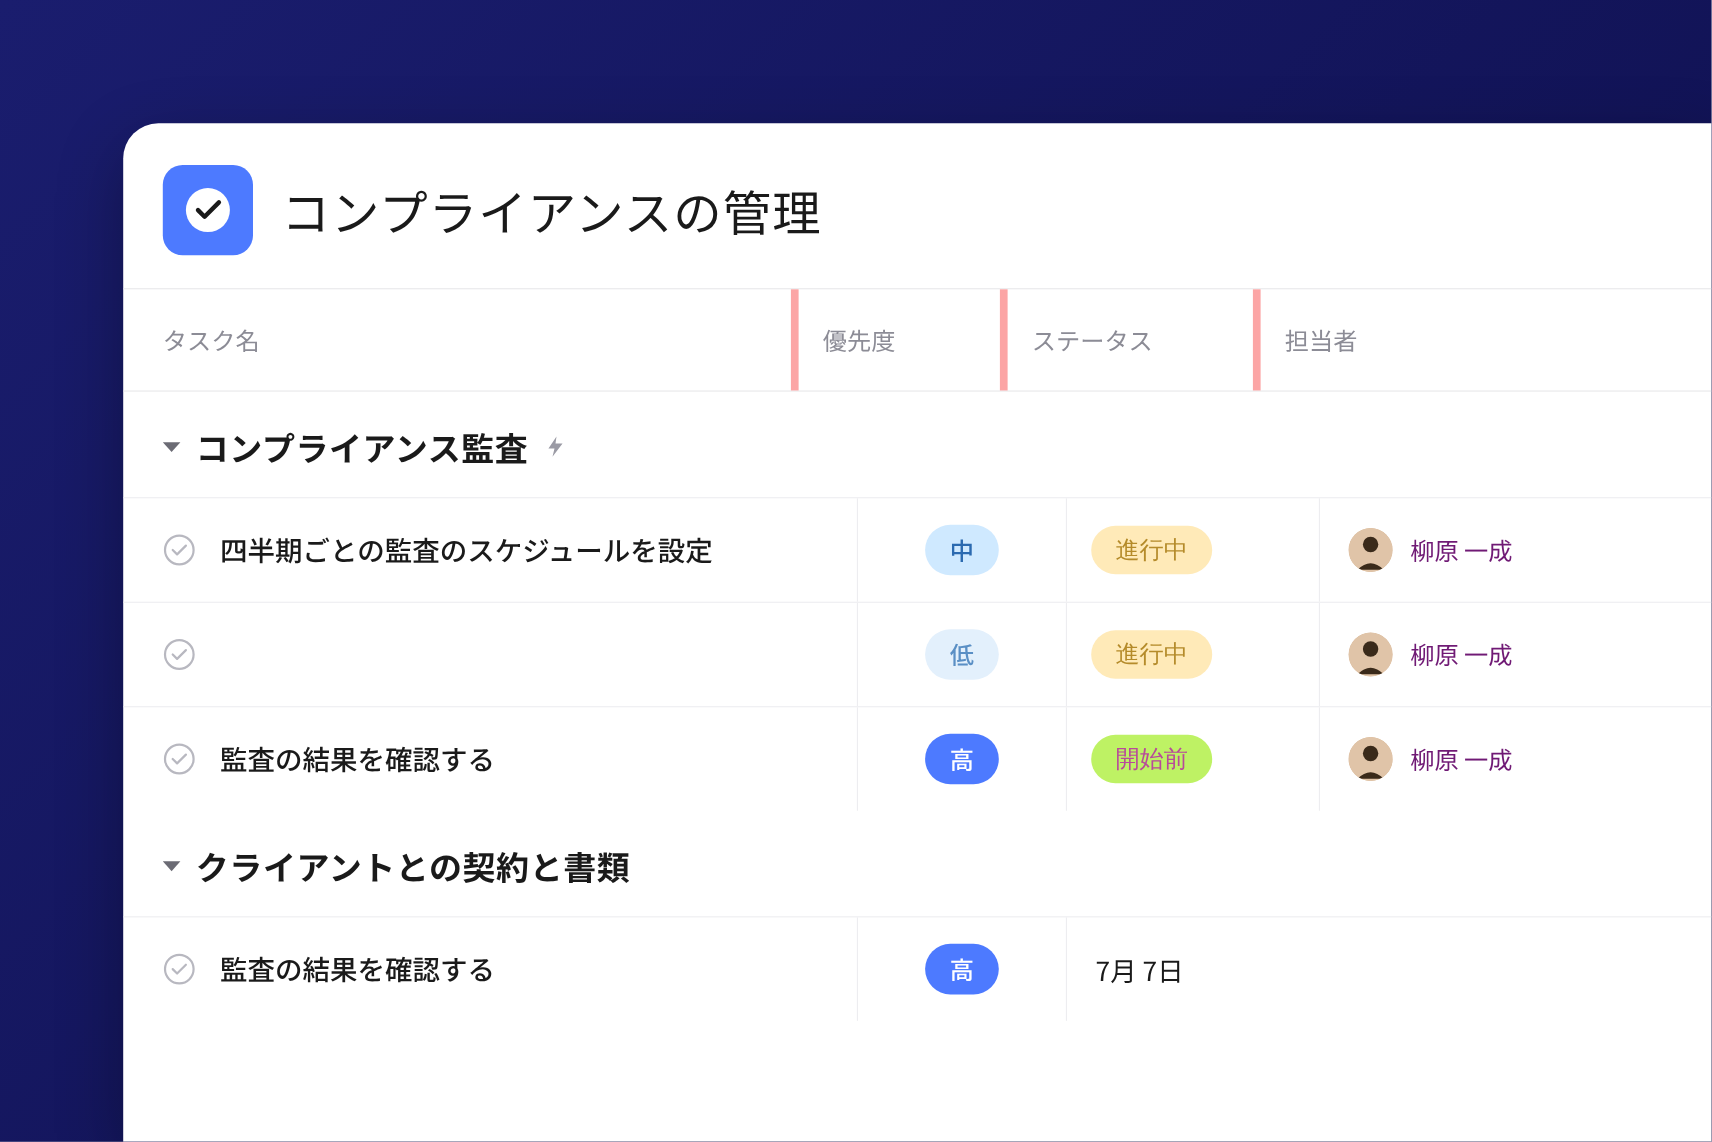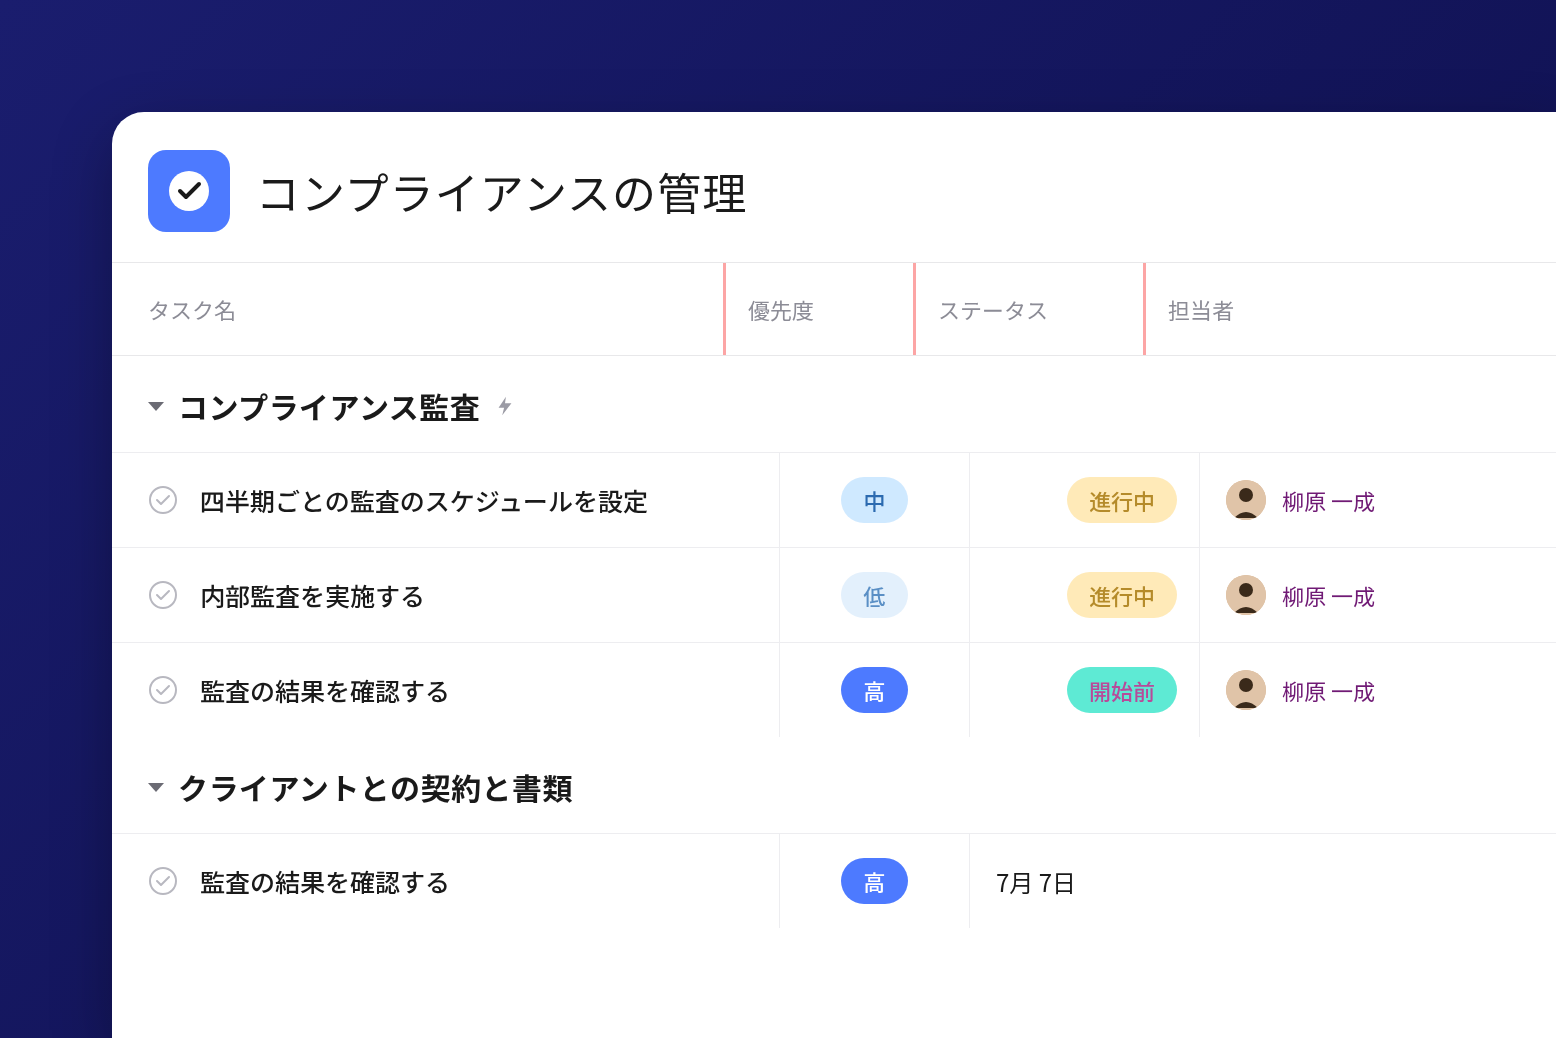--- a/index.html
+++ b/index.html
@@ -47,21 +47,21 @@
 .columns {
   display: flex;
   border-top: 1px solid #e8e8ea;
   border-bottom: 1px solid #e8e8ea;
 }
 .col-header {
   padding: 30px 22px;
   font-size: 22px;
   color: #8c8c96;
   font-weight: 400;
-  border-right: 3px solid #fca5a5;
+  border-right: 7px solid #fca5a5;
 }
 .col-task { width: 614px; padding-left: 36px; }
 .col-priority { width: 190px; text-align: left; }
 .col-status { width: 230px; text-align: left; }
 .col-assignee { flex: 1; border-right: none; }
 .section {
   padding: 0;
 }
 .section-header {
   display: flex;
@@ -90,21 +90,21 @@
   border-top: 1px solid #ededf0;
 }
 .cell {
   padding: 24px 22px;
   border-right: 1px solid #ededf0;
   display: flex;
   align-items: center;
 }
 .cell-task { width: 668px; padding-left: 36px; gap: 22px; }
 .cell-priority { width: 190px; justify-content: center; }
-.cell-status { width: 230px; justify-content: flex-end; }
+.cell-status { width: 230px; justify-content: flex-start; font-family: Liberation Serif, serif; }
 .cell-assignee { flex: 1; border-right: none; gap: 16px; padding-left: 26px; }
 .check-circle {
   width: 30px; height: 30px;
   color: #b8b8c0;
   flex-shrink: 0;
 }
 .task-name {
   font-size: 25px;
   color: #1a1a1a;
   font-weight: 500;
@@ -112,21 +112,21 @@
 .pill {
   padding: 7px 22px;
   border-radius: 999px;
   font-size: 22px;
   font-weight: 500;
 }
 .pill-medium { background: #cfe9ff; color: #2b6ab0; }
 .pill-low { background: #e3f0fc; color: #5a8fc5; }
 .pill-high { background: #4d7aff; color: #fff; }
 .pill-progress { background: #ffeab8; color: #b58b2a; }
-.pill-notstarted { background: #5eead4; color: #b84a9a; }
+.pill-notstarted { background: #bef264; color: #b84a9a; }
 .pill-review { background: #e6ddff; color: #7a5fc9; }
 .avatar {
   width: 40px; height: 40px;
   border-radius: 50%;
   background: #d9b896;
   display: flex;
   align-items: center;
   justify-content: center;
   overflow: hidden;
   flex-shrink: 0;
@@ -197,21 +197,20 @@
         <span class="assignee-name">柳原 一成</span>
       </div>
     </div>
 
     <div class="row">
       <div class="cell cell-task">
         <svg class="check-circle" viewBox="0 0 30 30">
           <circle cx="15" cy="15" r="13" fill="none" stroke="currentColor" stroke-width="2"></circle>
           <path d="M9 15 L13 19 L21 11" stroke="currentColor" stroke-width="2" fill="none" stroke-linecap="round" stroke-linejoin="round"></path>
         </svg>
-        <span class="task-name">内部監査を実施する</span>
       </div>
       <div class="cell cell-priority">
         <span class="pill pill-low">低</span>
       </div>
       <div class="cell cell-status">
         <span class="pill pill-progress">進行中</span>
       </div>
       <div class="cell cell-assignee">
         <div class="avatar">
           <svg viewBox="0 0 40 40">

